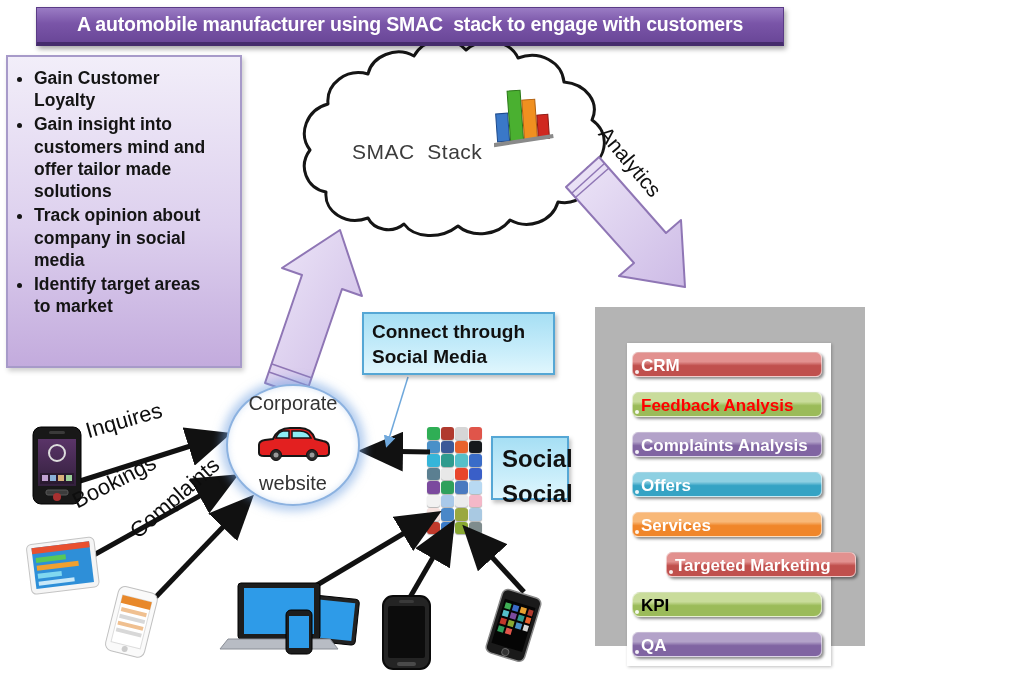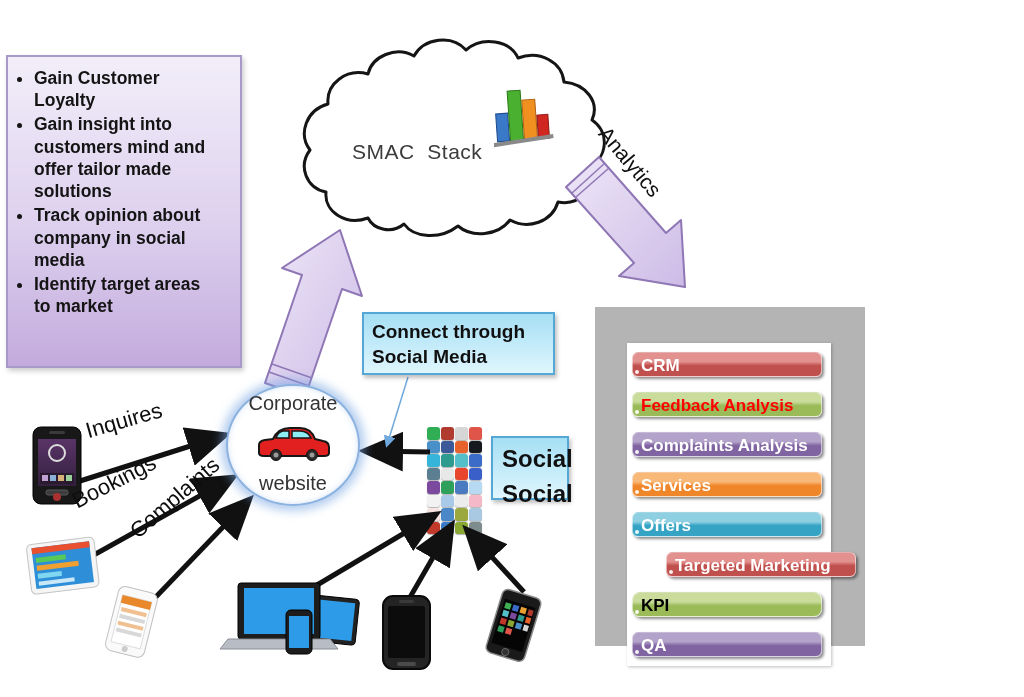--- a/index.html
+++ b/index.html
@@ -58,20 +58,21 @@
     grid-template-columns:repeat(4,13px); grid-auto-rows:12.5px; gap:1px; z-index:1; }
   .sicon { border-radius:3px; box-shadow:0 1px 1px rgba(0,0,0,.3); }
 
   .overlay { position:absolute; left:0; top:0; z-index:2; }
 </style>
 </head>
 <body>
 
 <div class="stage">
 
+  <div class="title-banner">A automobile manufacturer using SMAC  stack to engage with customers</div>
 
   <div class="benefits">
     <ul>
         <li>Gain Customer Loyalty</li>
         <li>Gain insight into customers mind and offer tailor made solutions</li>
         <li>Track opinion about company in social media</li>
         <li>Identify target areas to market</li>
       </ul>
   </div>
 
@@ -281,22 +282,22 @@
       <div class="sicon" style="background: rgb(136, 168, 50);"></div>
       <div class="sicon" style="background: rgb(127, 140, 141);"></div>
     </div>
 
   <div class="panel">
     <div class="panel-inner">
       <div class="bars">
           <div class="bar" style="background: linear-gradient(rgb(226, 145, 143) 0%, rgb(226, 145, 143) 38%, rgb(192, 80, 77) 55%, rgb(192, 80, 77) 100%); color: rgb(255, 255, 255);">CRM</div>
           <div class="bar" style="background: linear-gradient(rgb(201, 220, 155) 0%, rgb(201, 220, 155) 38%, rgb(155, 187, 89) 55%, rgb(155, 187, 89) 100%); color: rgb(255, 0, 0);">Feedback Analysis</div>
           <div class="bar" style="background: linear-gradient(rgb(179, 162, 201) 0%, rgb(179, 162, 201) 38%, rgb(128, 100, 162) 55%, rgb(128, 100, 162) 100%); color: rgb(255, 255, 255);">Complaints Analysis</div>
+          <div class="bar" style="background: linear-gradient(rgb(142, 208, 226) 0%, rgb(142, 208, 226) 38%, rgb(53, 163, 196) 55%, rgb(53, 163, 196) 100%); color: rgb(255, 255, 255);">Offers</div>
           <div class="bar" style="background: linear-gradient(rgb(248, 184, 120) 0%, rgb(248, 184, 120) 38%, rgb(240, 134, 42) 55%, rgb(240, 134, 42) 100%); color: rgb(255, 255, 255);">Services</div>
-          <div class="bar" style="background: linear-gradient(rgb(142, 208, 226) 0%, rgb(142, 208, 226) 38%, rgb(53, 163, 196) 55%, rgb(53, 163, 196) 100%); color: rgb(255, 255, 255);">Offers</div>
           <div class="bar" style="background: linear-gradient(rgb(226, 145, 143) 0%, rgb(226, 145, 143) 38%, rgb(192, 80, 77) 55%, rgb(192, 80, 77) 100%); color: rgb(255, 255, 255); margin-left: 34px;">Targeted Marketing</div>
           <div class="bar" style="background: linear-gradient(rgb(201, 220, 155) 0%, rgb(201, 220, 155) 38%, rgb(155, 187, 89) 55%, rgb(155, 187, 89) 100%); color: rgb(0, 0, 0); border-radius: 8px;">KPI</div>
           <div class="bar" style="background: linear-gradient(rgb(179, 162, 201) 0%, rgb(179, 162, 201) 38%, rgb(128, 100, 162) 55%, rgb(128, 100, 162) 100%); color: rgb(255, 255, 255);">QA</div>
         </div>
     </div>
   </div>
 
 </div>
 
 </body></html>

